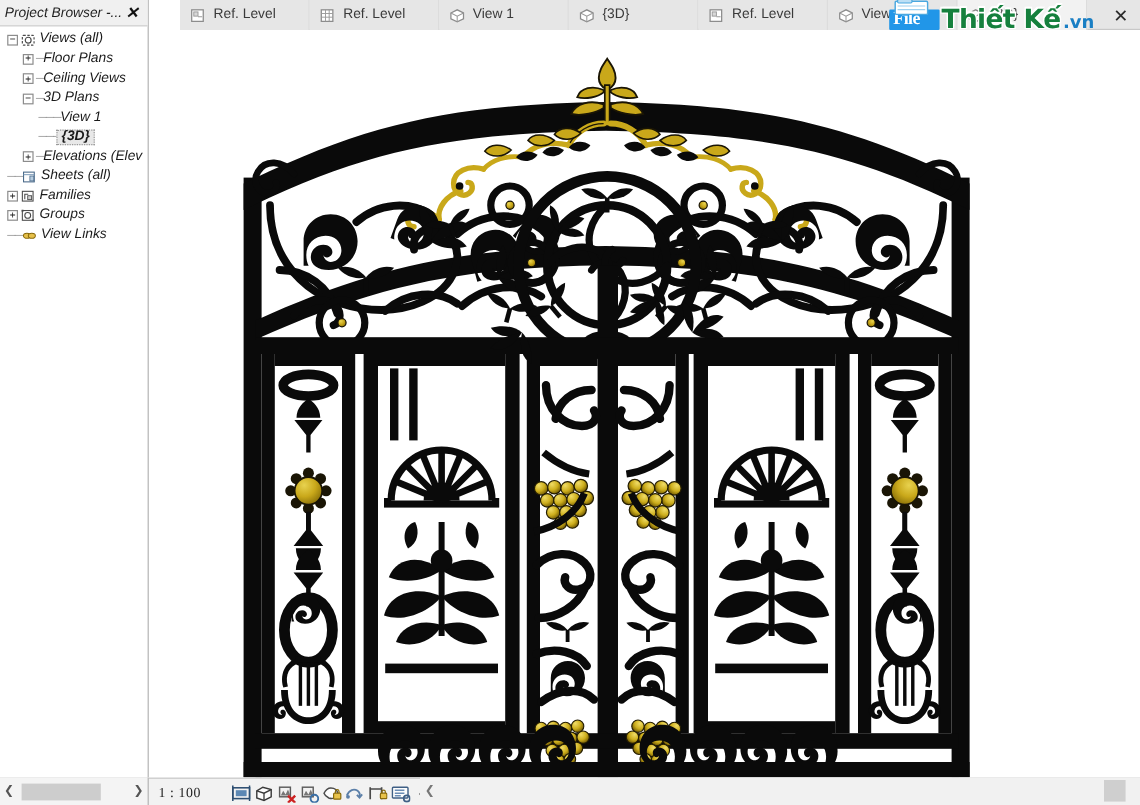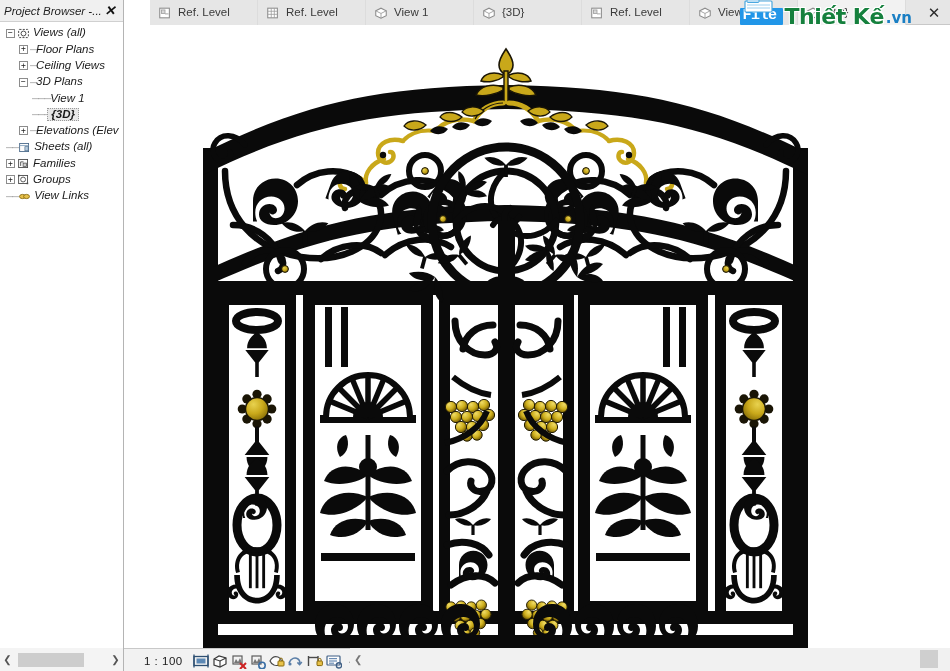--- a/index.html
+++ b/index.html
@@ -57,22 +57,22 @@
     right: 38px; top: 8px;
     z-index: 25;
     display: flex; align-items: flex-end; gap: 2px;
     pointer-events: none;
   }
   .wm-file {
     background: #2196e8;
     color: #ffffff;
     font-size: 15px;
     font-weight: bold;
-    font-family: Liberation Mono, monospace;
-    padding: 0px 6px 1px 3px;
+    font-family: Liberation Serif, serif;
+    padding: 0px 16px 1px 3px;
     letter-spacing: -0.5px;
     line-height: 16px;
     border-radius: 1px;
   }
   .wm-thiet {
     color: #15803d;
     font-size: 22px;
     font-weight: bold;
     font-family: "DejaVu Sans", sans-serif;
     line-height: 16px;
@@ -180,23 +180,23 @@
     font-size: 10px; color: #555;
     font-family: "DejaVu Sans", sans-serif;
     cursor: pointer;
   }
   .sc-track { flex: 1; height: 14px; background: #f4f4f4; position: relative; }
   .sc-thumb {
     position: absolute; left: 3px; top: 0;
     width: 66px; height: 14px; background: #cdcdcd;
   }
   .scale-label {
-    position: absolute; left: 144px; bottom: 4px;
+    position: absolute; left: 132px; bottom: 4px;
     font-size: 11.5px; color: #1a1a1a;
-    font-family: Liberation Sans, sans-serif;
+    font-family: Liberation Serif, serif;
     letter-spacing: 0.5px;
   }
   .viewtools {
     position: absolute; left: 193px; bottom: 2px;
     display: flex; align-items: center; gap: 3px;
   }
   .vt { width: 16px; height: 16px; cursor: pointer; display:block; }
   .vt-chev {
     font-size: 10px; color: #444; margin-left: 3px; cursor: pointer;
     font-family: "DejaVu Sans", sans-serif;

